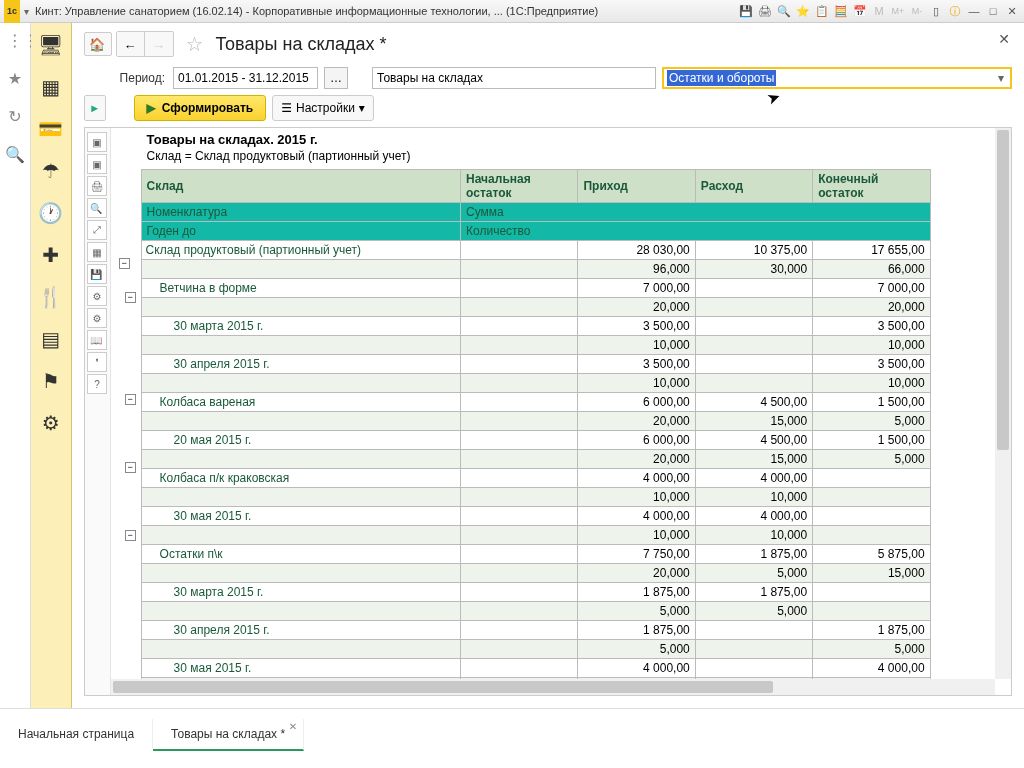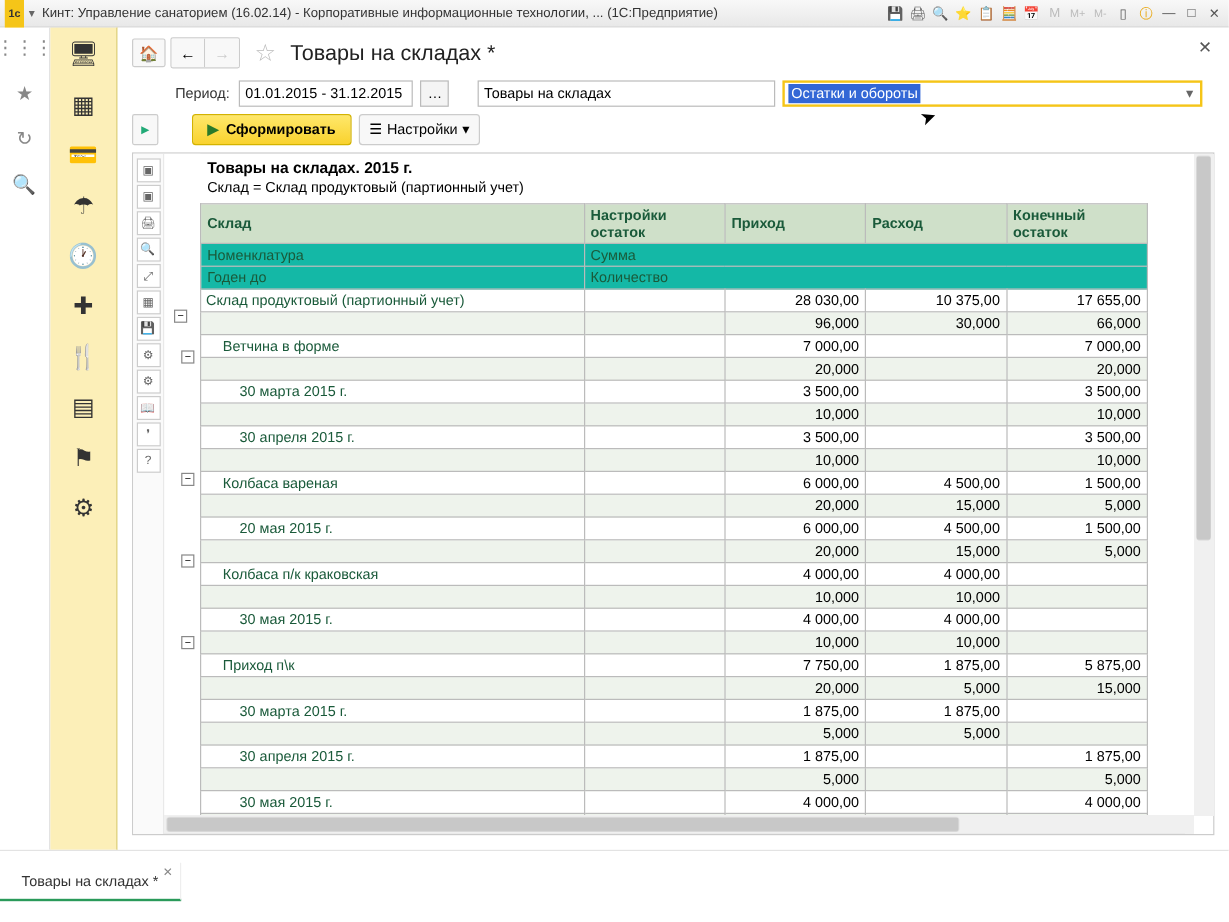--- a/index.html
+++ b/index.html
@@ -22,21 +22,21 @@
 .nav-group .nav-btn{border:none;border-right:1px solid #ccc;border-radius:0;}
 .nav-group .nav-btn:last-child{border-right:none;}
 .star-icon { font-size: 20px; color: #bbb; margin: 0 8px; }
 .page-title { font-size: 18px; color: #222; }
 .close-x { position: absolute; top: 8px; right: 14px; font-size: 14px; color: #555; cursor: pointer; }
 .params-row { display: flex; align-items: center; padding: 6px 12px 2px 48px; gap: 6px; }
 .param-label { font-size: 12px; color: #333; margin-right: 2px; }
 .param-input { height: 22px; border: 1px solid #bbb; background: #fff; padding: 0 4px; font-size: 12px; }
 .period-input { width: 145px; }
 .ellipsis-btn { width: 24px; height: 22px; border: 1px solid #bbb; background: #f4f4f4; cursor:pointer;display:flex;align-items:center;justify-content:center;}
-.wide-input { width: 248px; margin-left: 18px; }
+.wide-input { width: 284px; margin-left: 18px; }
 .highlight-input { width: 350px; border: 2px solid #f5c518 !important; position:relative; display:flex; align-items:center; padding:0;}
 .highlight-input .sel { background: #3367d6; color: #fff; padding: 1px 2px; margin-left:3px;}
 .highlight-input .dd { margin-left:auto; padding:0 6px; color:#666; cursor:pointer;}
 .toolbar-row { display: flex; align-items: center; padding: 4px 12px 6px 12px; gap: 6px; }
 .expand-btn { width: 22px; height: 26px; border: 1px solid #ccc; background: #f8f8f8; border-radius: 2px; display:flex;align-items:center;justify-content:center;cursor:pointer;color:#2a7; font-weight:bold;}
 .form-btn { height: 26px; border: 1px solid #d4b300; background: linear-gradient(#ffe86b,#f9d22e); border-radius: 3px; padding: 0 12px; display:flex;align-items:center;gap:6px;cursor:pointer;font-size:12px;font-weight:bold;}
 .form-btn .play { color: #2a7a2a; }
 .settings-btn { height: 26px; border: 1px solid #ccc; background: #f8f8f8; border-radius: 3px; padding: 0 8px; display:flex;align-items:center;gap:4px;cursor:pointer;font-size:12px;}
 .report-area { flex: 1; display: flex; margin: 0 12px 12px 12px; border: 1px solid #ccc; overflow: hidden; background:#fff; position:relative;}
 .side-tools { width: 26px; border-right: 1px solid #e5e5e5; display: flex; flex-direction: column; padding-top: 4px; gap: 2px; align-items:center;background:#fafafa;}
@@ -164,21 +164,21 @@
         <div class="tnode" style="top:334px;left:14px;">−</div>
         <div class="tnode" style="top:402px;left:14px;">−</div>
       </div>
       <div class="grid-wrap">
         <div class="report-title">Товары на складах. 2015 г.</div>
         <div class="report-sub">Склад = Склад продуктовый (партионный учет)</div>
         <table class="report">
           <tbody>
               <tr>
             <th class="hdr" style="width:245px;">Склад</th>
-            <th class="hdr" style="width:90px;">Настройки остаток</th>
+            <th class="hdr" style="width:90px;">Начальная остаток</th>
             <th class="hdr" style="width:90px;">Приход</th>
             <th class="hdr" style="width:90px;">Расход</th>
             <th class="hdr" style="width:90px;">Конечный остаток</th>
           </tr>
           <tr>
             <td class="subhdr greentxt">Номенклатура</td>
             <td class="subhdr greentxt" colspan="4">Сумма</td>
           </tr>
           <tr>
             <td class="subhdr greentxt">Годен до</td>
@@ -292,21 +292,21 @@
                 <td class="num"></td>
               </tr>
               <tr class="alt">
                 <td class="greentxt" style="padding-left:32px"></td>
                 <td class="num"></td>
                 <td class="num">10,000</td>
                 <td class="num">10,000</td>
                 <td class="num"></td>
               </tr>
               <tr>
-                <td class="greentxt" style="padding-left:18px">Приход п\к</td>
+                <td class="greentxt" style="padding-left:18px">Остатки п\к</td>
                 <td class="num"></td>
                 <td class="num">7 750,00</td>
                 <td class="num">1 875,00</td>
                 <td class="num">5 875,00</td>
               </tr>
               <tr class="alt">
                 <td class="greentxt" style="padding-left:18px"></td>
                 <td class="num"></td>
                 <td class="num">20,000</td>
                 <td class="num">5,000</td>
@@ -362,17 +362,18 @@
         </div>
       <div class="scroll-h">
           <div class="thumb"></div>
         </div>
     </div>
     <span class="cursor-arrow">➤</span>
   </div>
 </div>
 
 <div class="tabs-bar">
+  <div class="tab"><span>Начальная страница</span></div>
   <div class="tab active">
     <span>Товары на складах *</span>
     <span class="tx">✕</span>
   </div>
 </div>
 
 </body></html>

